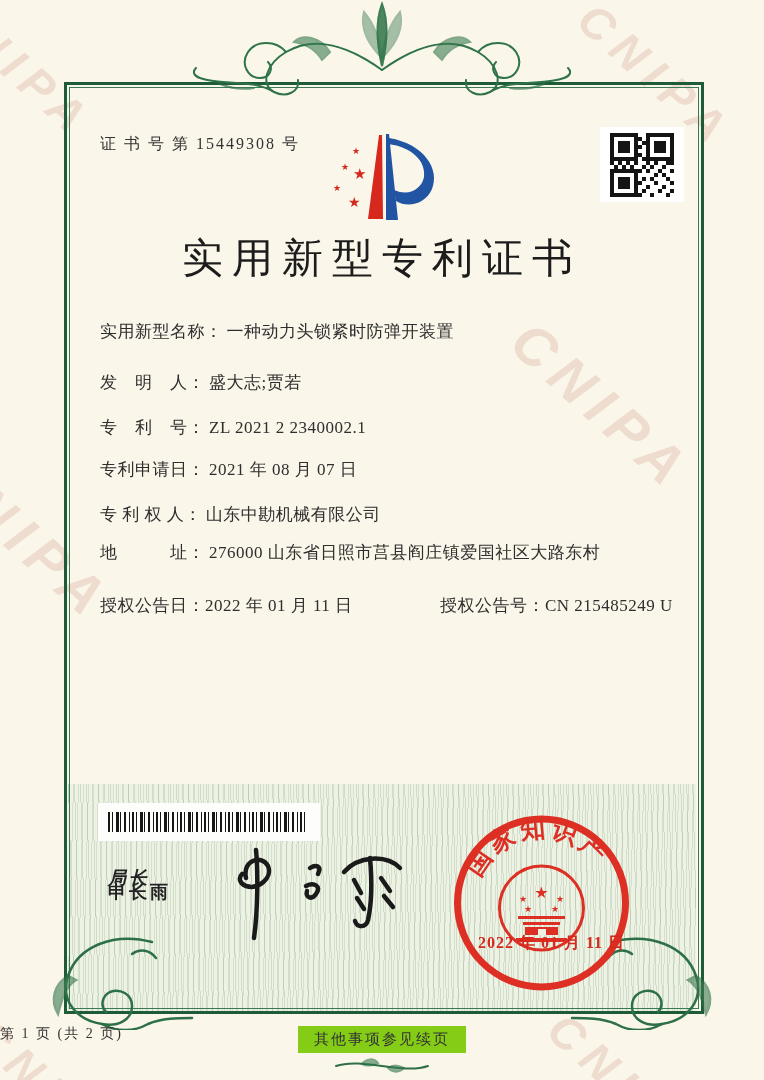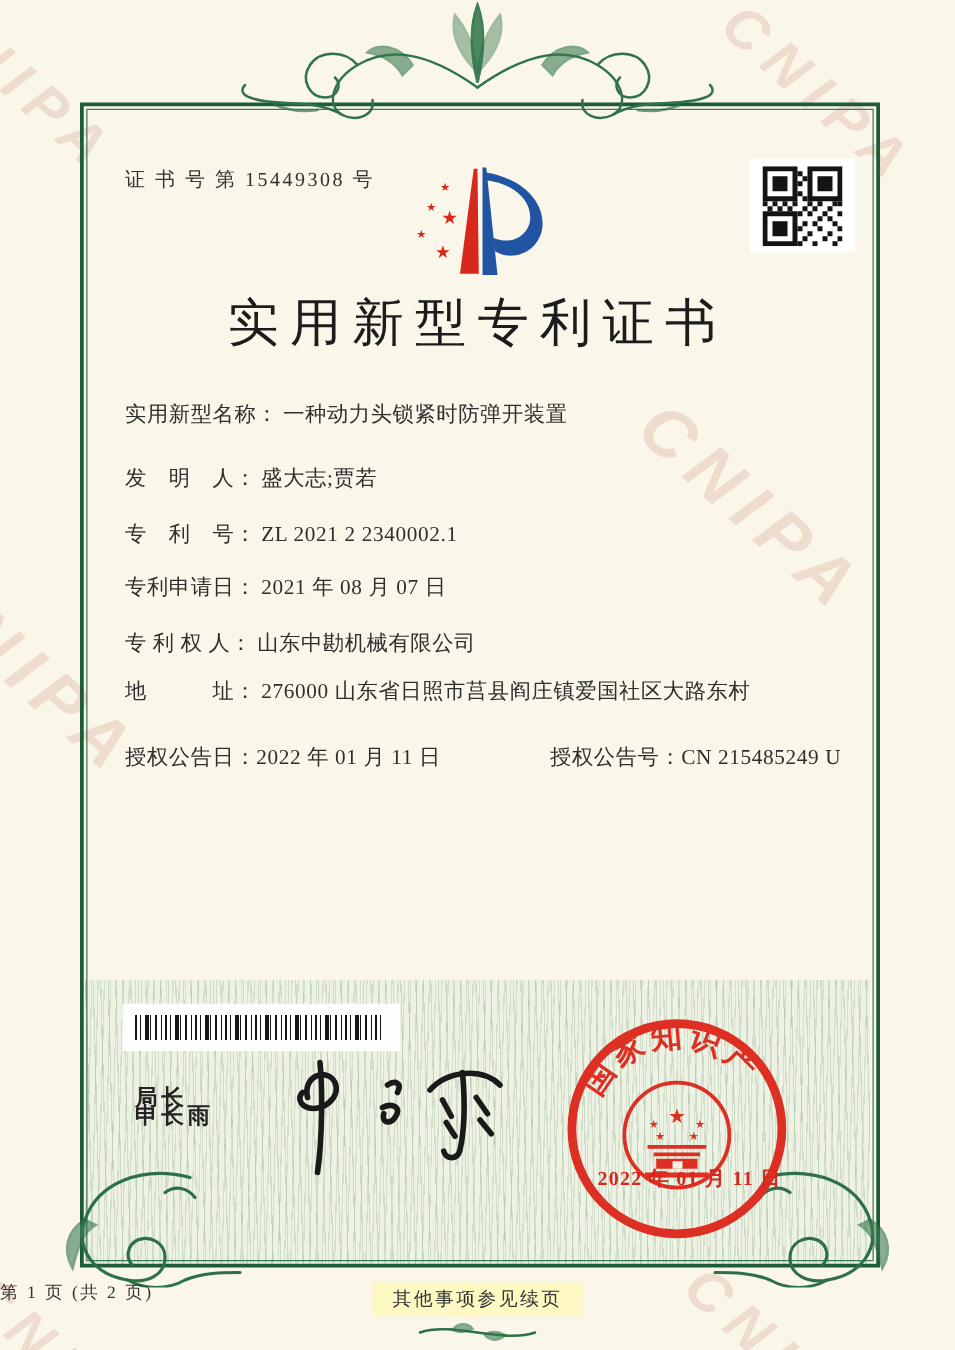--- a/index.html
+++ b/index.html
@@ -52,30 +52,30 @@
     background:repeating-linear-gradient(90deg,
       #161616 0 2px, transparent 2px 4px,
       #161616 4px 5px, transparent 5px 8px,
       #161616 8px 11px, transparent 11px 12px,
       #161616 12px 13px, transparent 13px 16px,
       #161616 16px 18px, transparent 18px 21px,
       #161616 21px 22px, transparent 22px 24px);
   }
   .officer{position:absolute;left:108px;font-family:"Liberation Sans",sans-serif;
     font-size:18px;font-weight:600;letter-spacing:3px;color:#222;}
-  .officer.title-line{top:866px;}
+  .officer.title-line{top:866px;font-style:italic;}
   .officer.name-line{top:880px;}
   .seal-date{
     position:absolute;left:478px;top:933px;width:180px;
     color:#d6281c;font-size:16px;letter-spacing:1px;font-weight:bold;
   }
   .page-info{position:absolute;left:0;top:985px;width:100%;text-align:left;font-size:14px;letter-spacing:2px;color:#333;margin-top:40px;}
   .continuation{
     position:absolute;left:50%;top:1026px;transform:translateX(-50%);
-    background:#fef9c3;padding:4px 16px;font-size:15px;letter-spacing:2px;color:#333;
+    background:#84cc16;padding:4px 16px;font-size:15px;letter-spacing:2px;color:#333;
   }
   .logo-star{position:absolute;color:#d6281c;font-family:"DejaVu Sans",sans-serif;line-height:1;}
   svg{display:block;}
   .orn{position:absolute;pointer-events:none;}
 </style>
 </head>
 <body>
 
 <div class="page">
 

